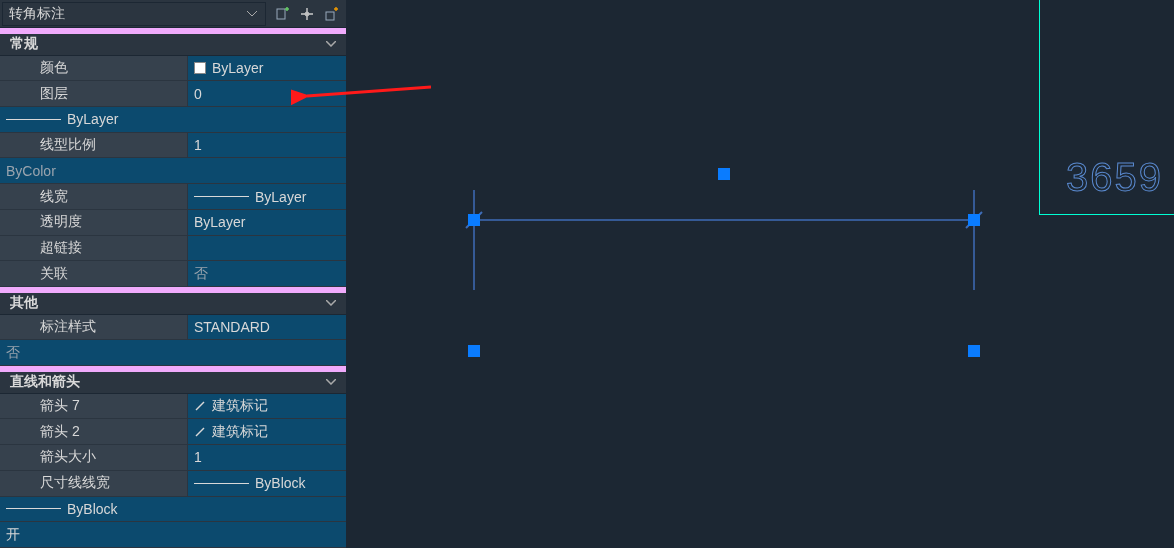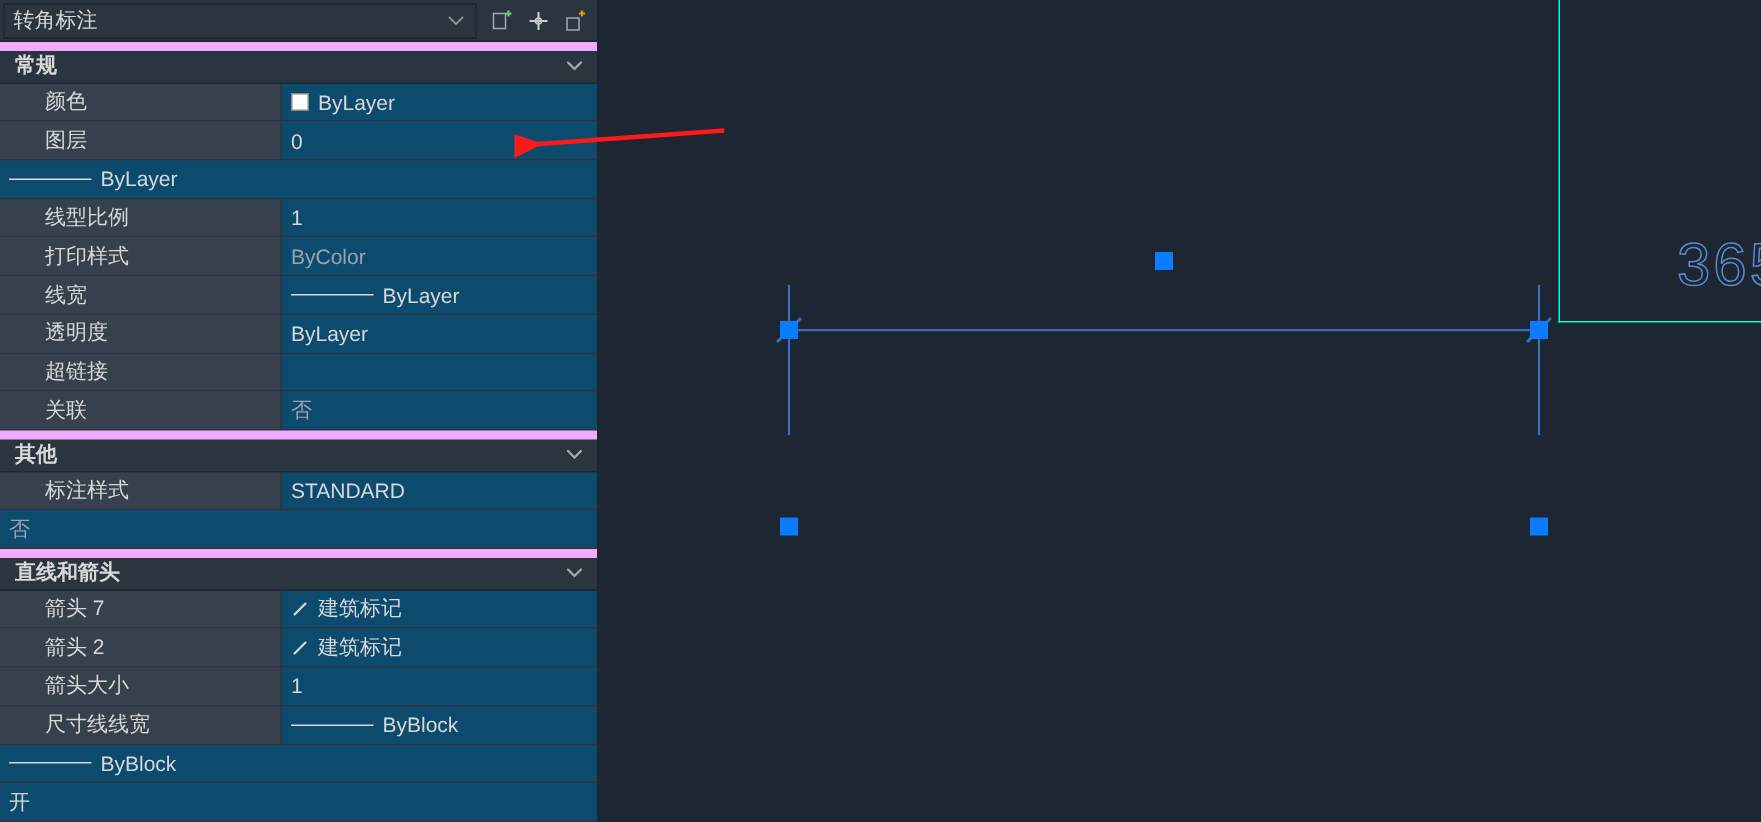--- a/index.html
+++ b/index.html
@@ -7,21 +7,21 @@
       width: 1174px;
       height: 548px;
       background: #1c2733;
       font-family: "Microsoft YaHei", Arial, sans-serif;
       font-size: 14px;
       color: #d8d8d8;
       overflow: hidden;
       display: flex;
     }
     .properties-panel {
-      width: 398px;
+      width: 346px;
       height: 548px;
       background: #36414d;
       display: flex;
       flex-direction: column;
       overflow: hidden;
     }
     .panel-header {
       height: 28px;
       background: #2b3540;
       display: flex;
@@ -70,21 +70,21 @@
       display: flex; align-items: center; justify-content: center;
     }
     .prop-row {
       height: 26px;
       display: flex;
       align-items: stretch;
       border-bottom: 1px solid #2b3540;
     }
     .prop-label {
       width: 188px;
-      padding-left: 30px;
+      padding-left: 40px;
       display: flex;
       align-items: center;
       background: #36414d;
       border-right: 1px solid #2b3540;
     }
     .prop-value {
       flex: 1;
       display: flex;
       align-items: center;
       padding: 0 6px;
@@ -201,21 +201,20 @@
       <span>ByLayer</span>
     </div>
   </div>
   <div class="prop-row">
     <div class="prop-label">线型比例</div>
     <div class="prop-value">
       <span>1</span>
     </div>
   </div>
   <div class="prop-row">
-    <div class="prop-label">打印样式</div>
     <div class="prop-value readonly">
       <span>ByColor</span>
     </div>
   </div>
   <div class="prop-row">
     <div class="prop-label">线宽</div>
     <div class="prop-value">
       <span class="line-sample"></span>
       <span>ByLayer</span>
     </div>

